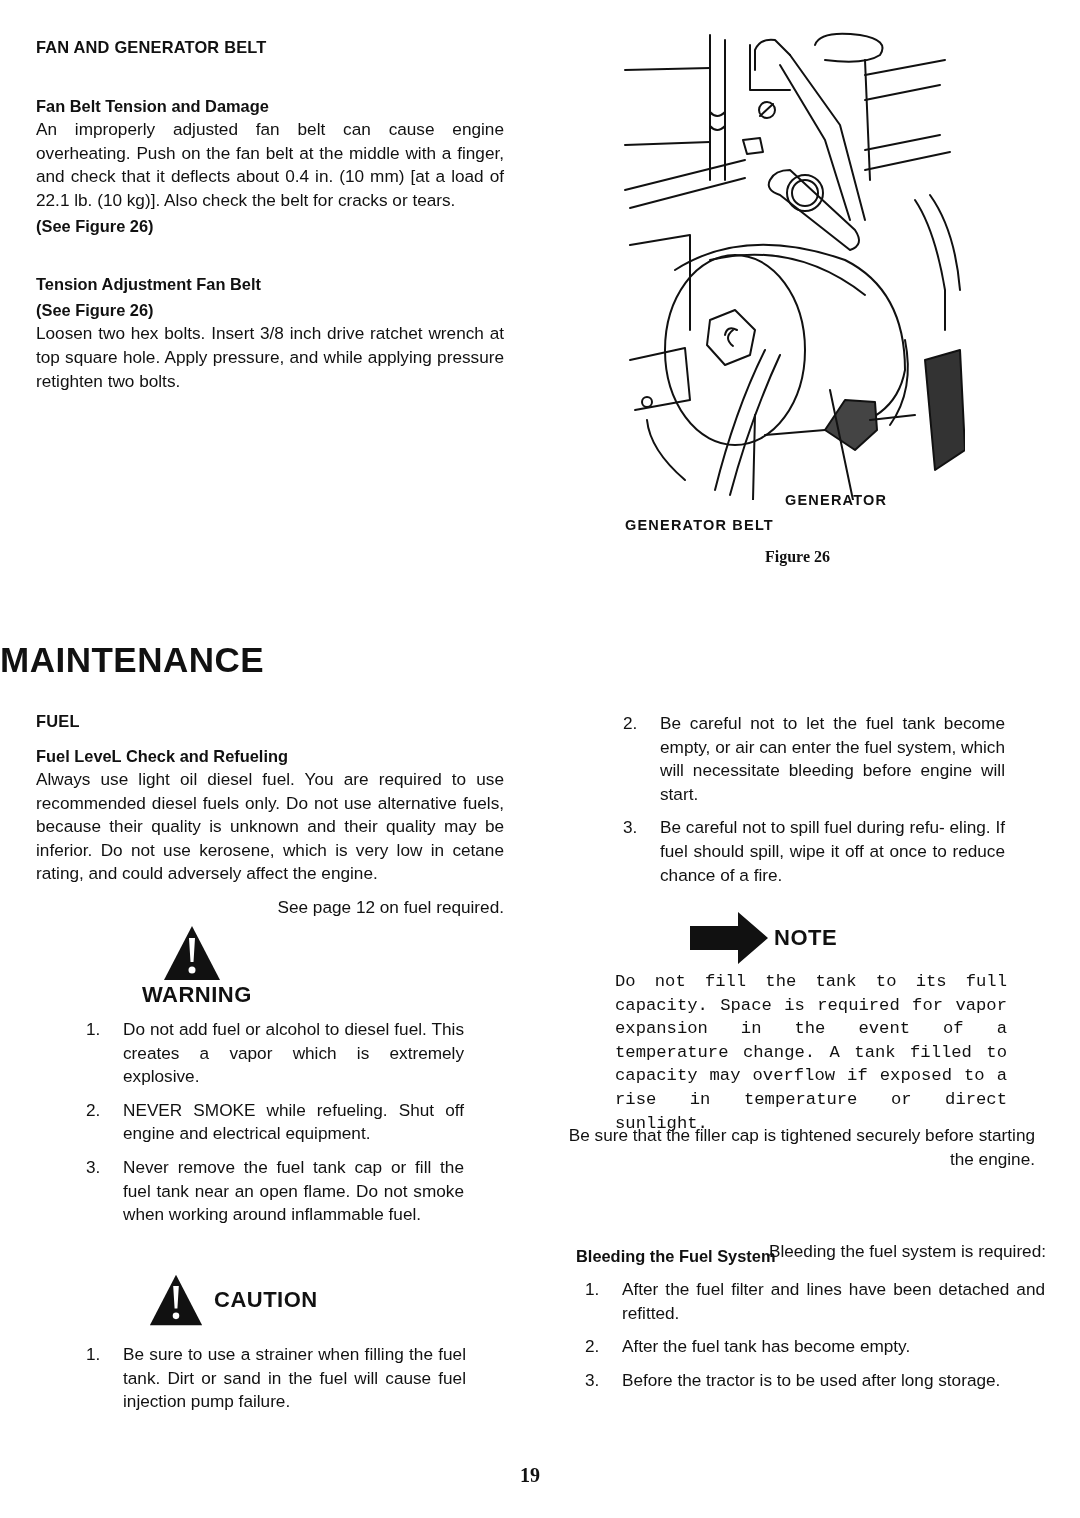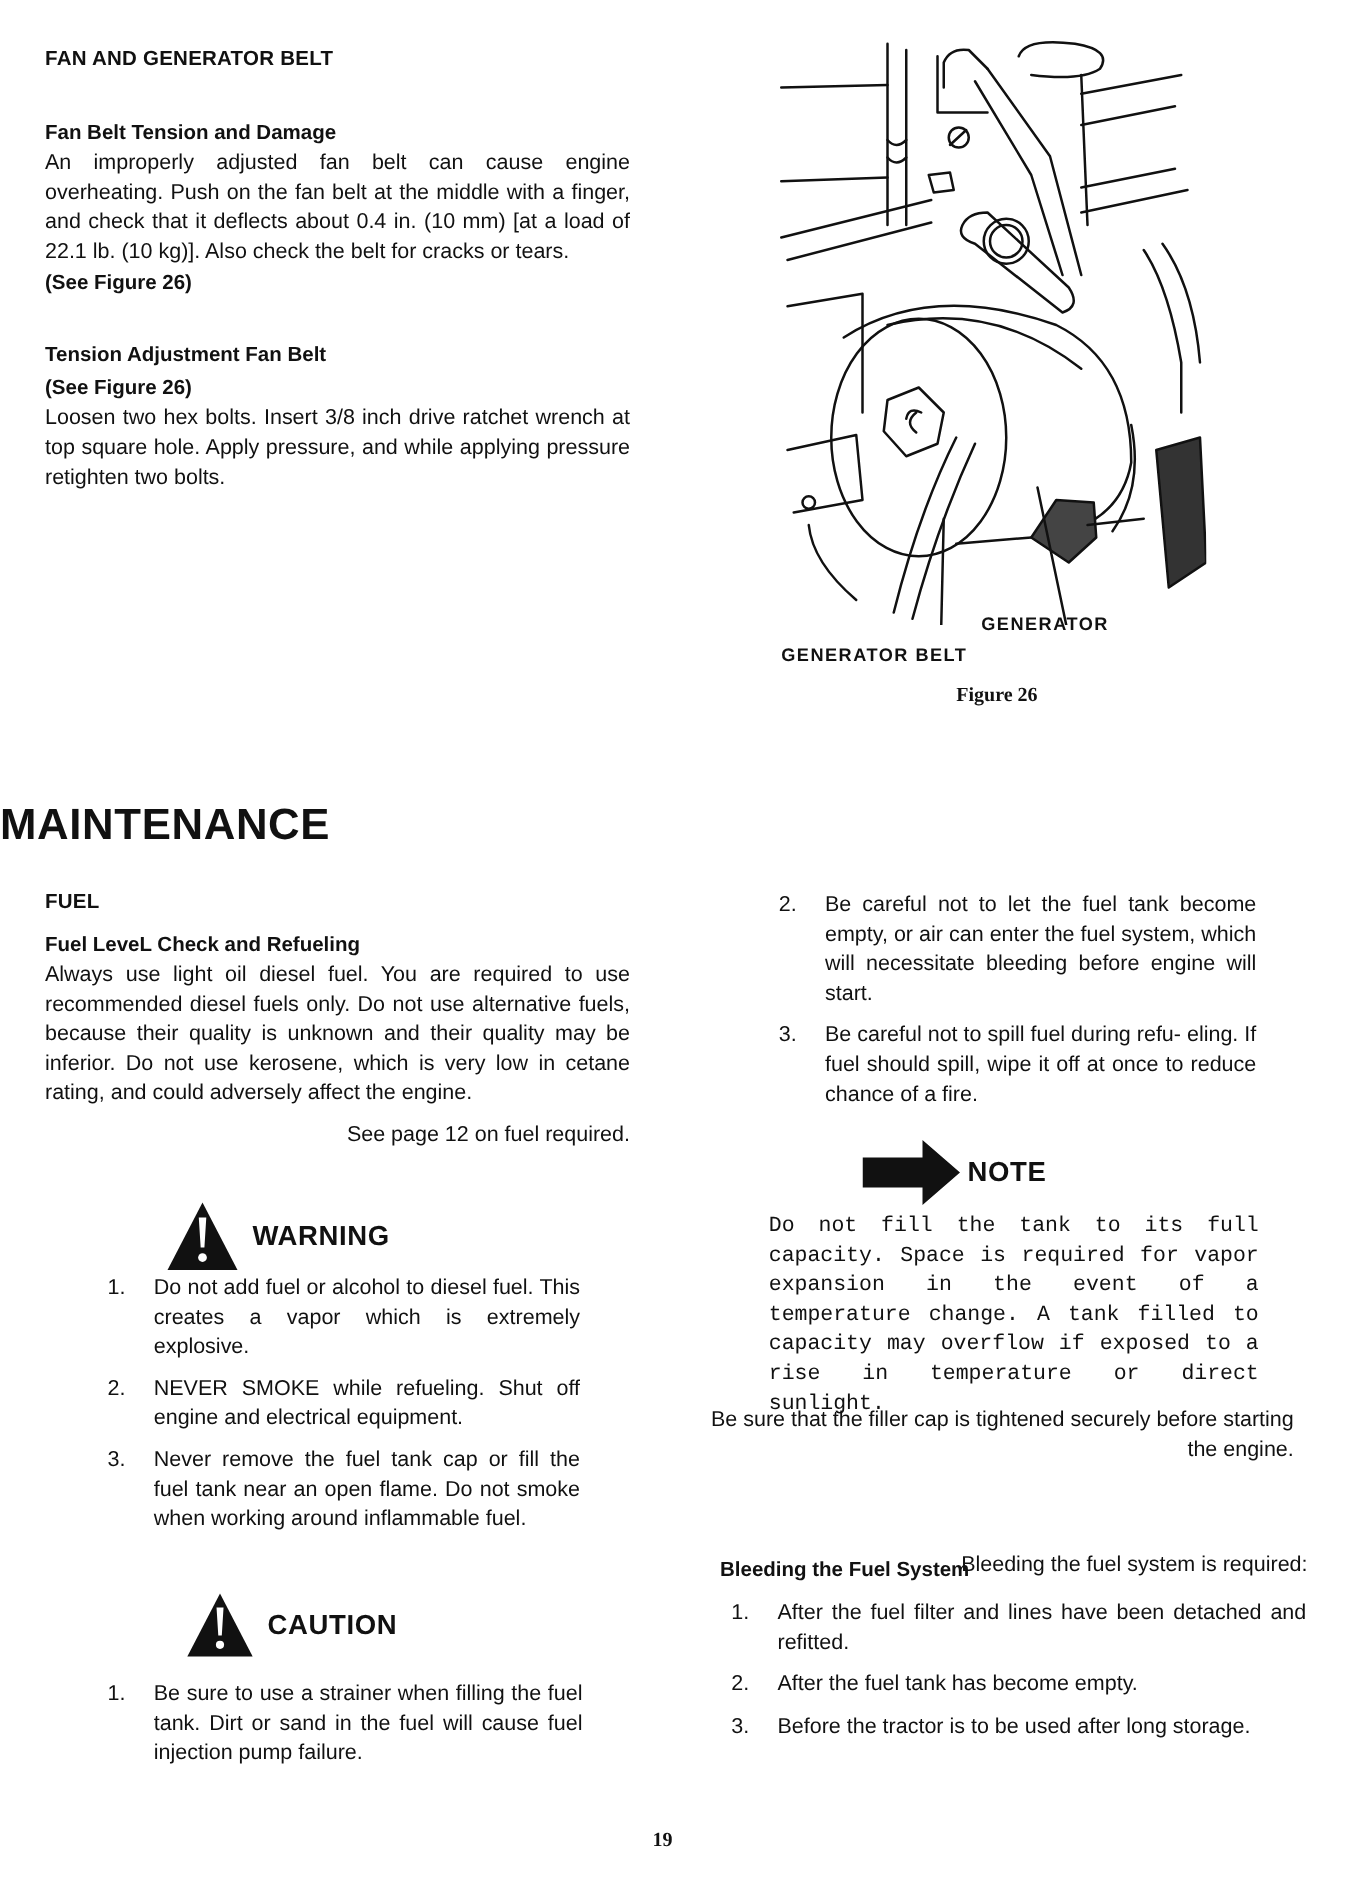--- a/index.html
+++ b/index.html
@@ -60,21 +60,21 @@
       letter-spacing: 1.2px;
     }
     .figure-caption {
       font-family: "Liberation Serif", serif;
       font-weight: bold;
       font-size: 16px;
     }
     .page-num {
       font-family: "Liberation Serif", serif;
       font-weight: bold;
-      font-size: 16px;
+      font-size: 20px;
       width: 1060px; left: 0;
       text-align: center;
     }
   </style>
 </head>
 <body>
 
 <div class="abs" style="left:36px; top:36px; width:468px;">
   <div class="sec-title">FAN AND GENERATOR BELT</div>
 
@@ -153,21 +153,21 @@
 
 <div class="abs main-title" style="top:640px;">MAINTENANCE</div>
 
 <div class="abs" style="left:36px; top:710px; width:468px;">
   <div class="sec-title">FUEL</div>
   <div class="sub-title" style="margin-top:12px;">Fuel LeveL Check and Refueling</div>
   <p class="para">Always use light oil diesel fuel. You are required to use recommended diesel fuels only. Do not use alternative fuels, because their quality is unknown and their quality may be inferior. Do not use kerosene, which is very low in cetane rating, and could adversely affect the engine.</p>
   <p class="para left" style="margin-top:10px;">See page 12 on fuel required.</p>
 </div>
 
-<div class="abs alert-head" style="left:132px; top:960px;">
+<div class="abs alert-head" style="left:132px; top:924px;flex-direction:column;">
   <svg width="60" height="58" viewBox="0 0 60 58">
     <path d="M30 2 L58 56 L2 56 Z" fill="#111"></path>
     <path d="M27 14 L33 14 L31.5 38 L28.5 38 Z" fill="#fff"></path>
     <circle cx="30" cy="46" r="3.5" fill="#fff"></circle>
   </svg>
   <span class="label">WARNING</span>
 </div>
 <ul class="abs ol" style="left:86px; top:1018px; width:378px;">
   <li>
       <span class="num">1.</span>

